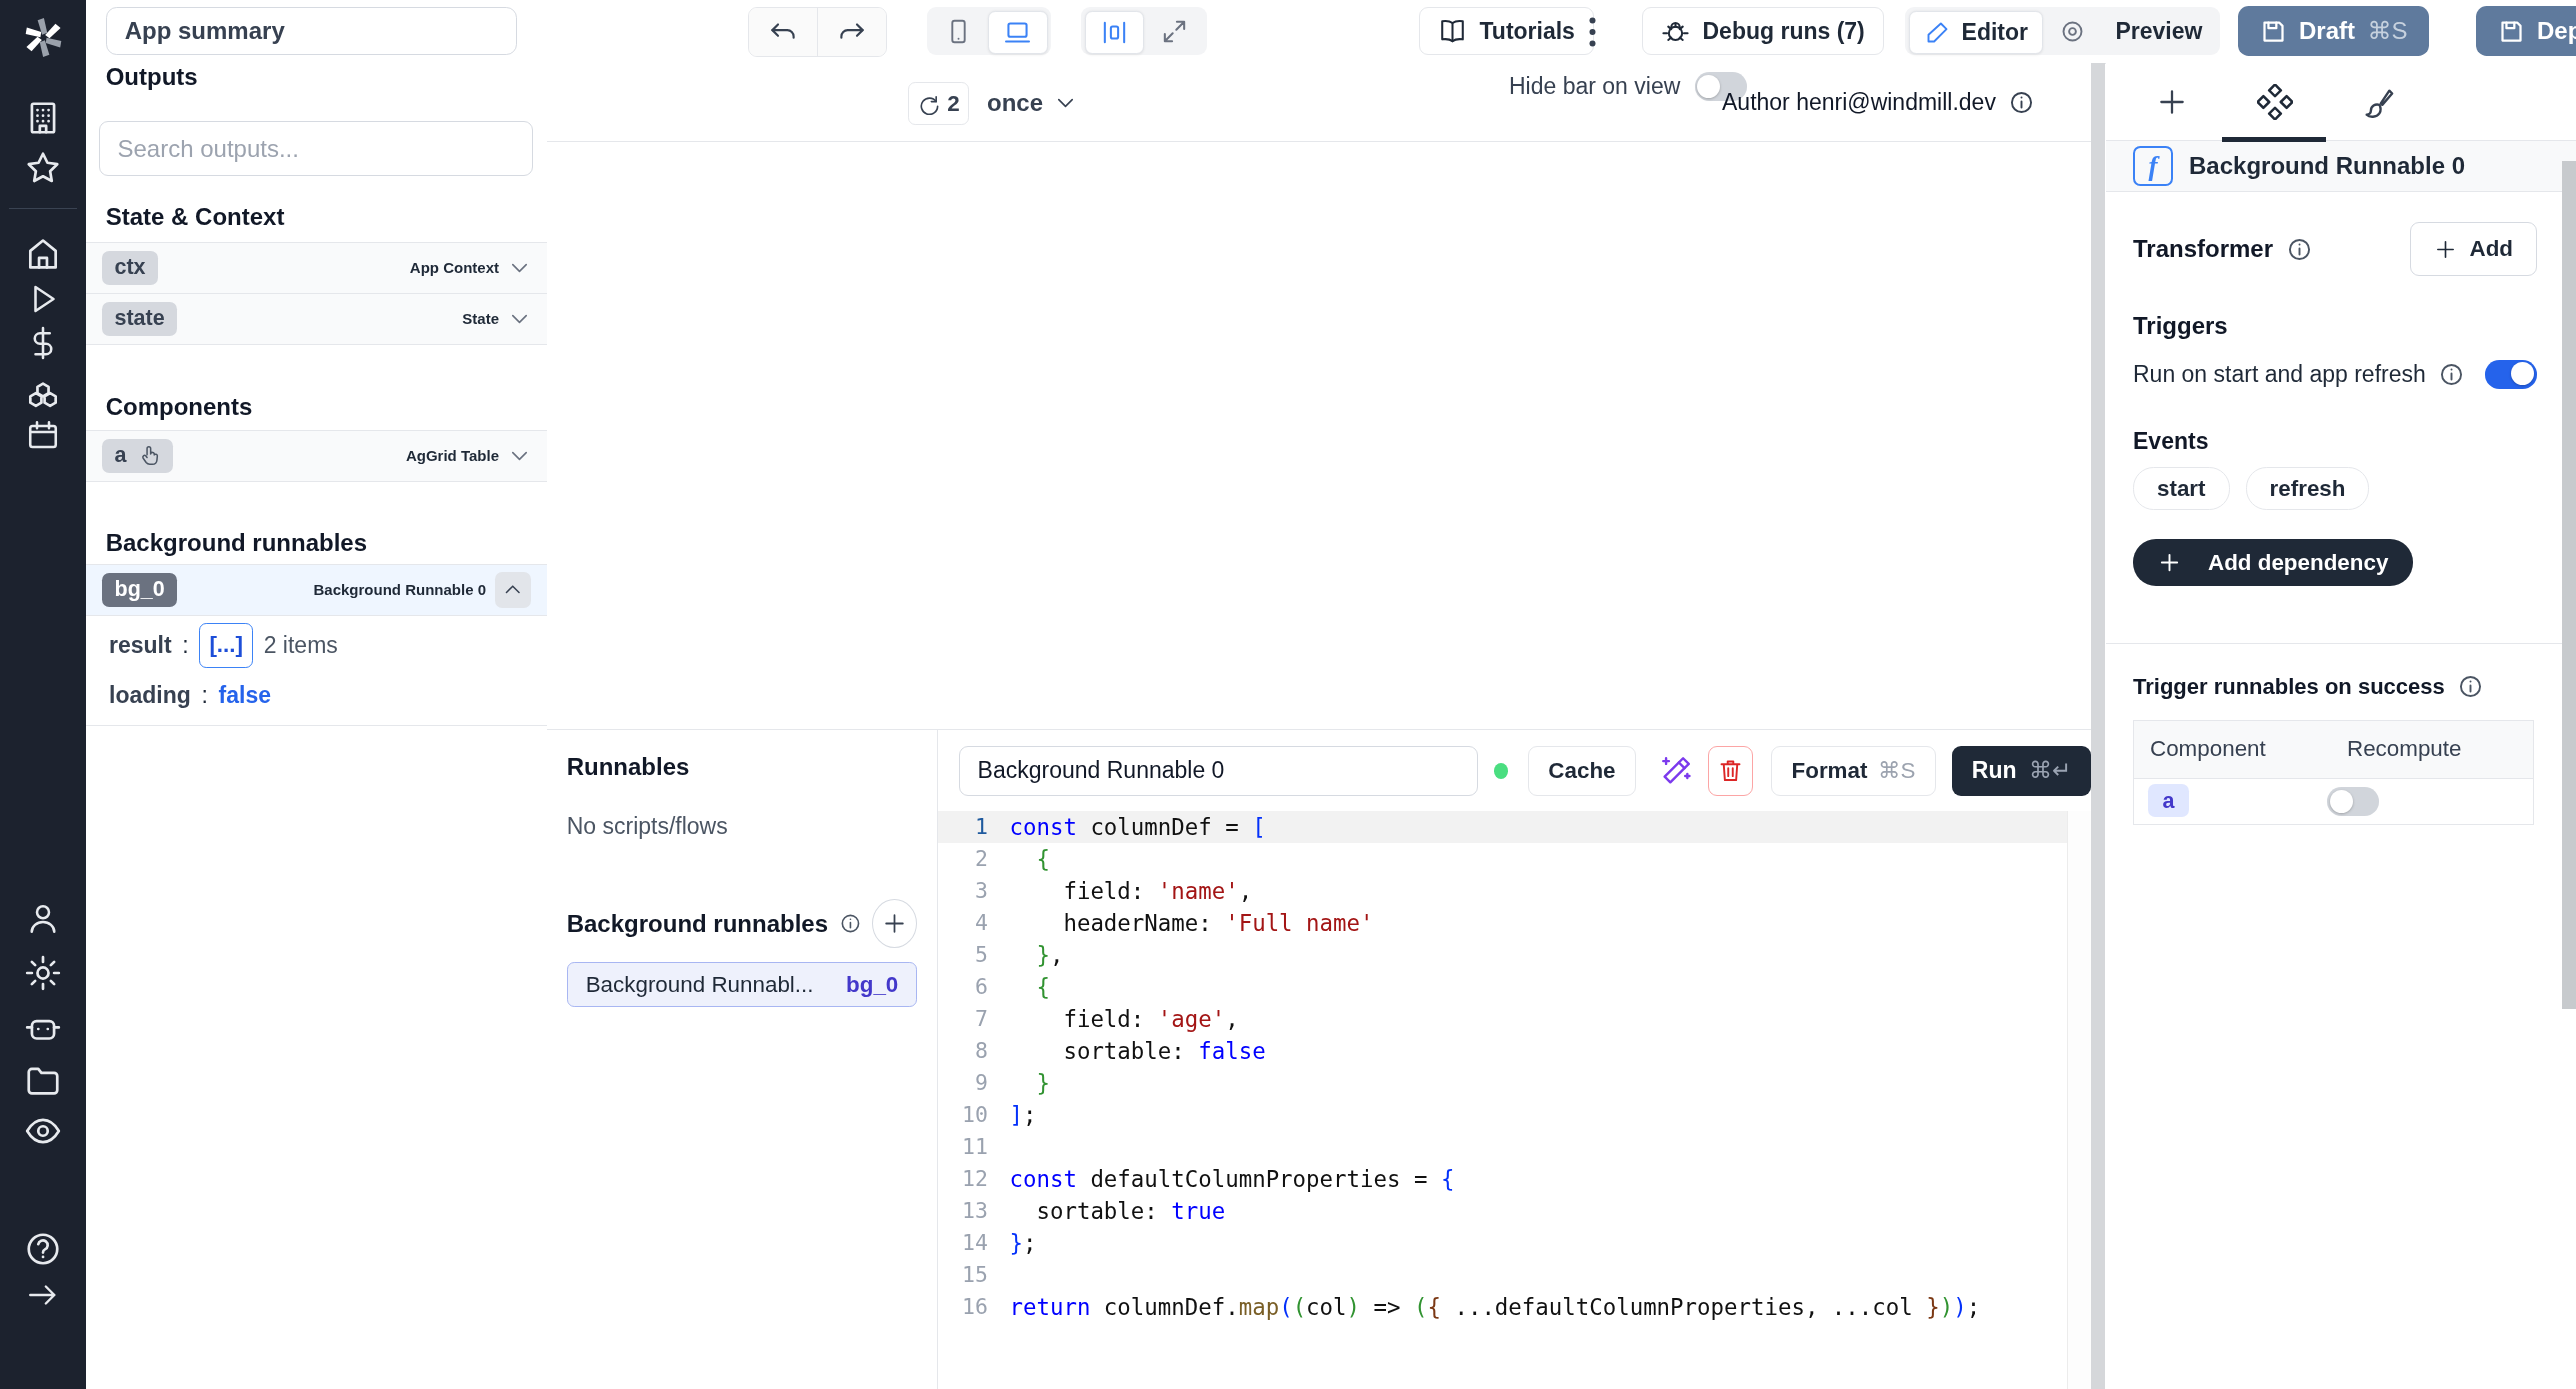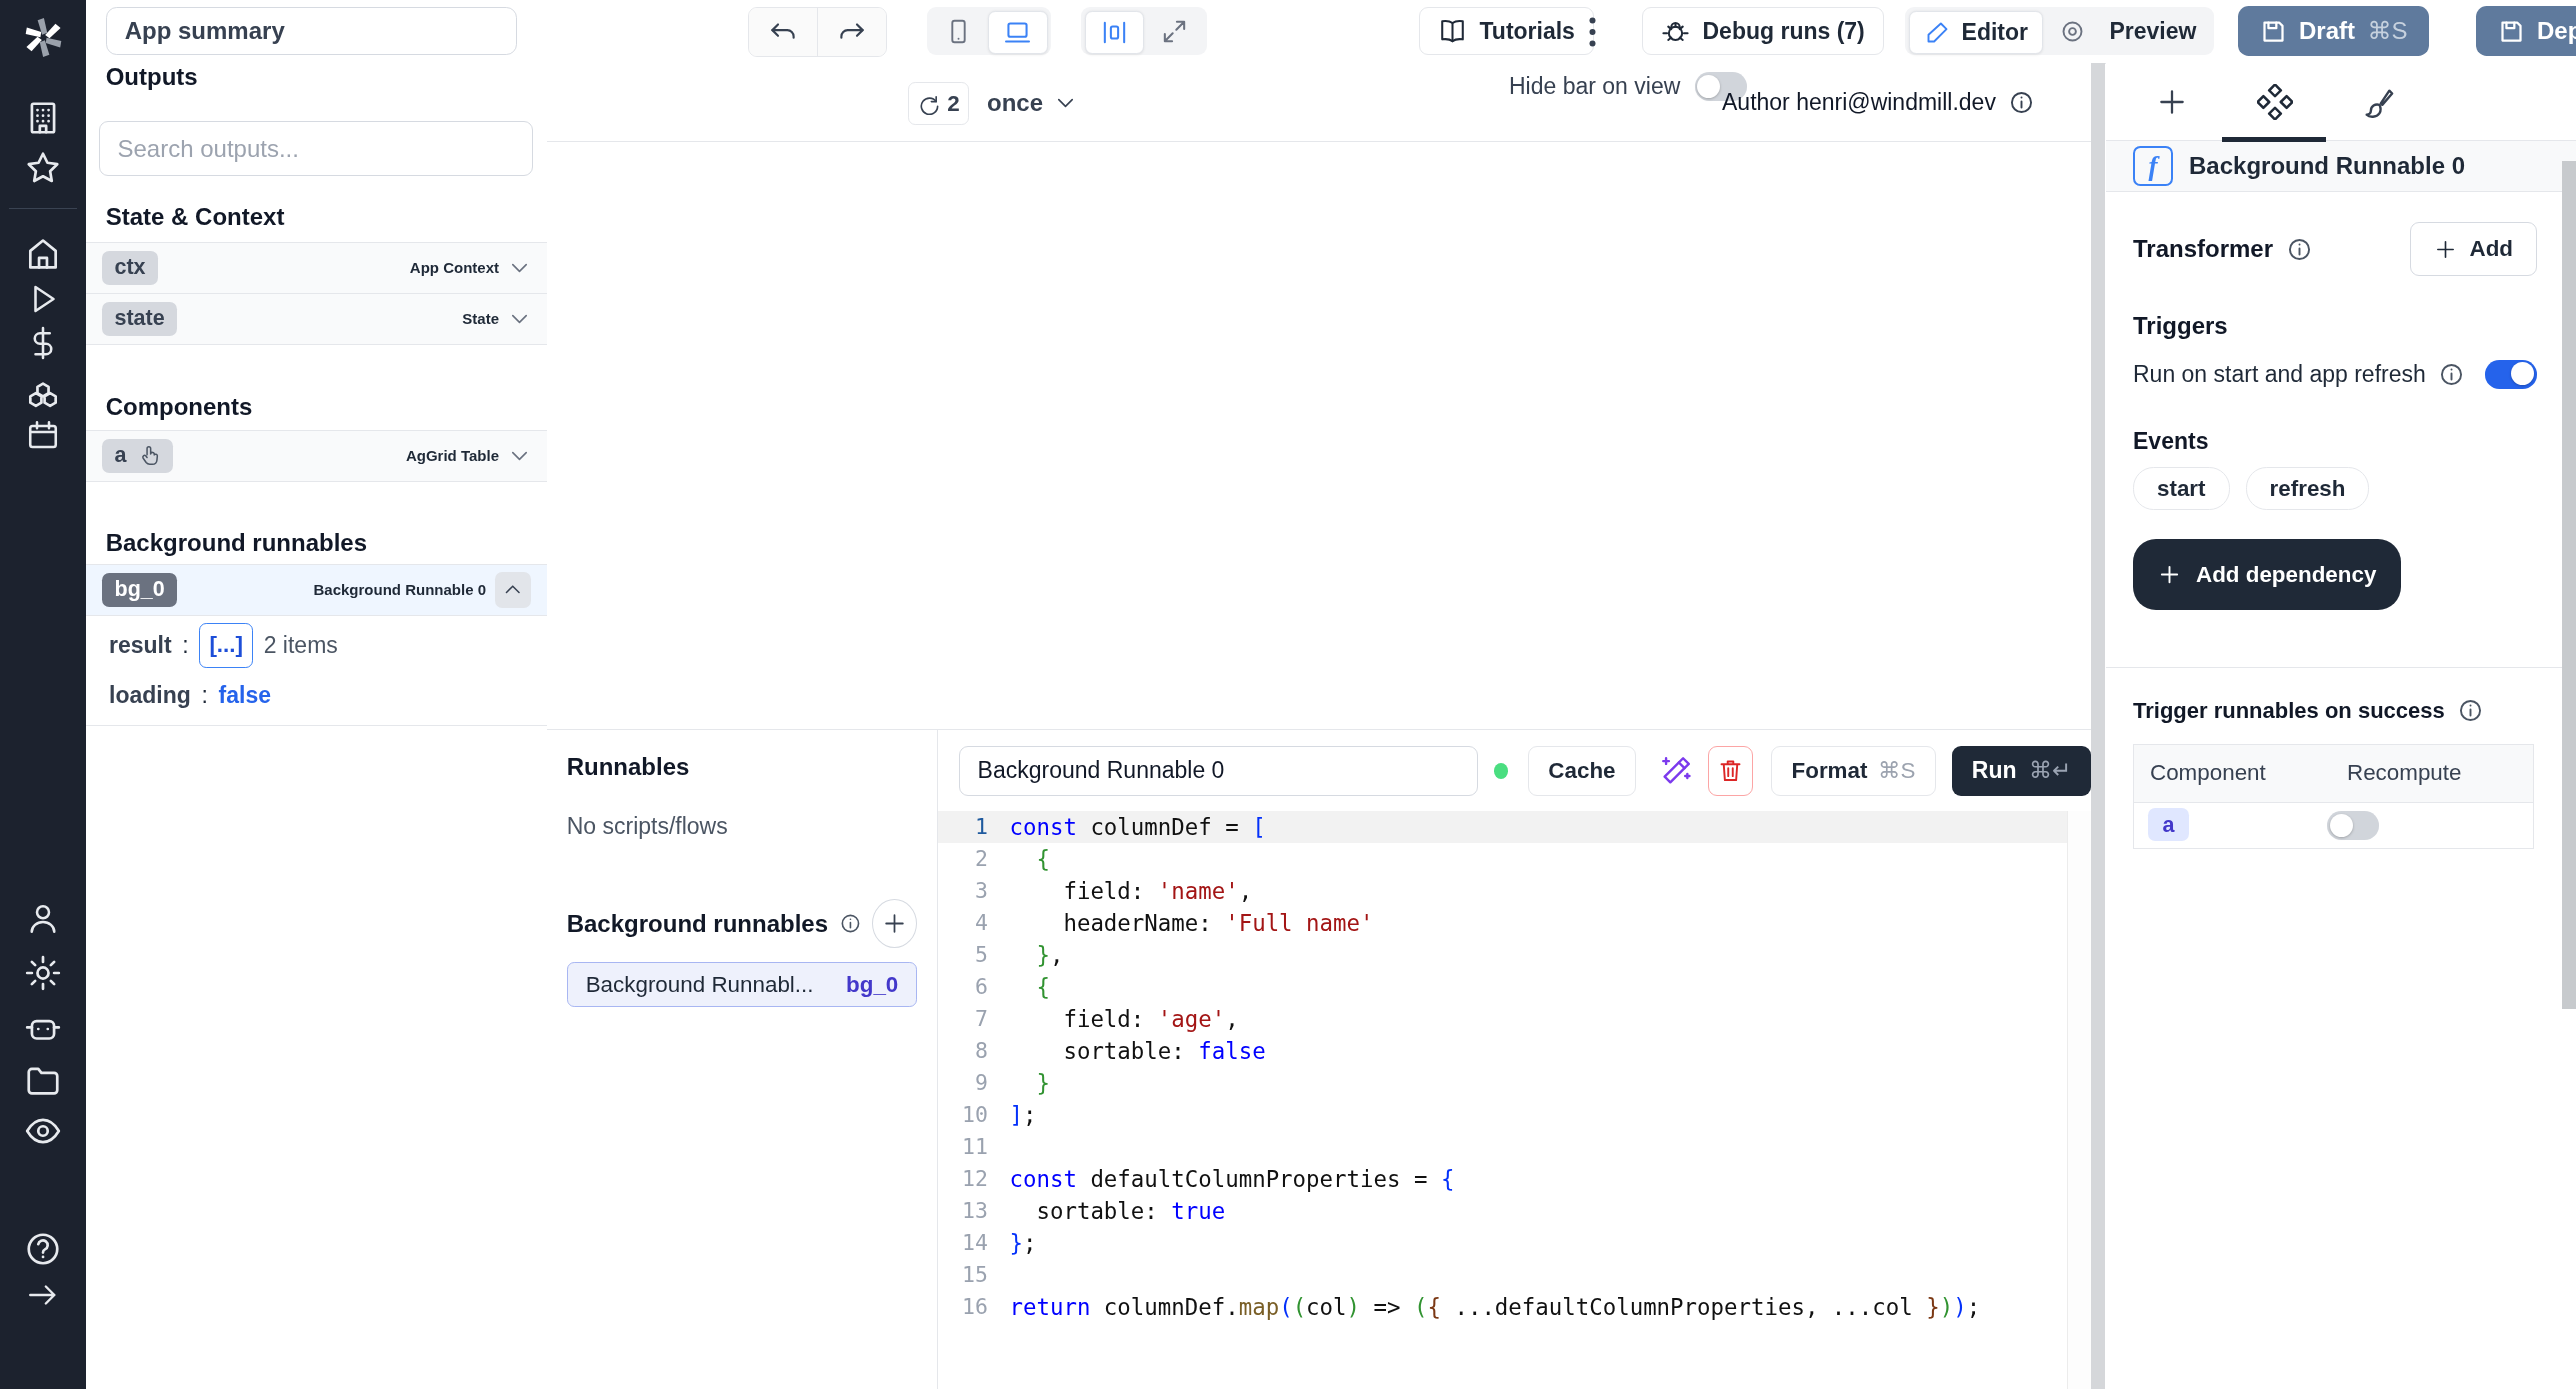--- a/index.html
+++ b/index.html
@@ -117,21 +117,21 @@
   .rp-row{display:flex;align-items:center;}
   .rp-h{font-size:24px;font-weight:800;color:#111827;}
   .info{color:#4b5563;margin-left:12.5px;}
   .addbtn{margin-left:auto;height:52px;border:1.8px solid #d6dae1;border-radius:9px;display:flex;align-items:center;gap:12.5px;padding:0 23px;font-size:22.4px;font-weight:700;color:#1f2937;}
   .toggle{width:52px;height:29px;border-radius:14.3px;position:relative;flex:none;}
   .toggle .knob{position:absolute;top:2.7px;width:23px;height:23px;border-radius:50%;background:#fff;box-shadow:0 0.9px 2.7px rgba(0,0,0,.25);}
   .toggle.on{background:#2563eb;} .toggle.on .knob{right:2.7px;}
   .toggle.off{background:#d1d5db;} .toggle.off .knob{left:2.7px;}
   .chips{display:flex;gap:16px;}
   .chip{height:41px;border:1.8px solid #e5e7eb;border-radius:20.6px;display:flex;align-items:center;padding:0 23px;font-size:22.4px;font-weight:600;color:#1f2937;background:#fff;}
-  .depbtn{height:47px;border-radius:23px;background:#1f2937;color:#fff;display:inline-flex;align-items:center;gap:15px;padding:12px 25px;font-size:22.4px;font-weight:700;}
+  .depbtn{height:47px;border-radius:23px;background:#1f2937;color:#fff;display:inline-flex;align-items:center;gap:27px;padding:0 25px;font-size:22.4px;font-weight:700;}
   .rp-divider{border-bottom:1.8px solid #e5e7eb;margin:57px -39px 0 -27px;}
   .suc-table{margin-top:19.7px;border:1.8px solid #e5e7eb;width:399px;}
   .suc-table .hd{height:57px;background:#f8f9fa;border-bottom:1.8px solid #e5e7eb;display:flex;align-items:center;font-size:22.4px;color:#374151;}
   .suc-table .hd .h1{padding-left:16px;width:197px;}
   .suc-table .bd{height:45px;display:flex;align-items:center;}
   .suc-table .bd .cbadge{margin-left:14.3px;width:179px;}
   .cbadge span{background:#e0e7ff;color:#4338ca;font-weight:700;font-size:21.5px;border-radius:7.2px;padding:4.5px 14.3px;}
   .rp-scroll{position:absolute;right:0;top:98px;width:14.3px;height:848px;background:#c7cacd;}
 </style>
 </head>
@@ -302,21 +302,21 @@
         </svg>
       <span>Debug runs (7)</span>
     </div>
     <div class="seg" style="left:1819px">
       <div class="sbtn active" style="gap:10.7px">
         <svg class="ico" width="27" height="27" viewBox="0 0 48 48" style="color:#3b82f6">
             <path d="M30 8 l10 10 -22 22 H8 V28 z"></path>
           </svg>
         <span style="font-size:23px;font-weight:700;color:#1f2937">Editor</span>
       </div>
-      <div class="sbtn" style="gap:23px">
+      <div class="sbtn" style="gap:29px">
         <svg class="ico" width="27" height="27" viewBox="0 0 48 48" style="color:#6b7280">
             <circle cx="24" cy="24" r="16"></circle>
             <circle cx="24" cy="24" r="6"></circle>
           </svg>
         <span style="font-size:23px;font-weight:700;color:#1f2937">Preview</span>
       </div>
     </div>
     <div class="slate-btn" style="left:2152px">
       <svg class="ico" width="27" height="27" viewBox="0 0 48 48" style="stroke-width:4">
           <path d="M8 8 h26 l6 6 v26 H8 Z"></path>

